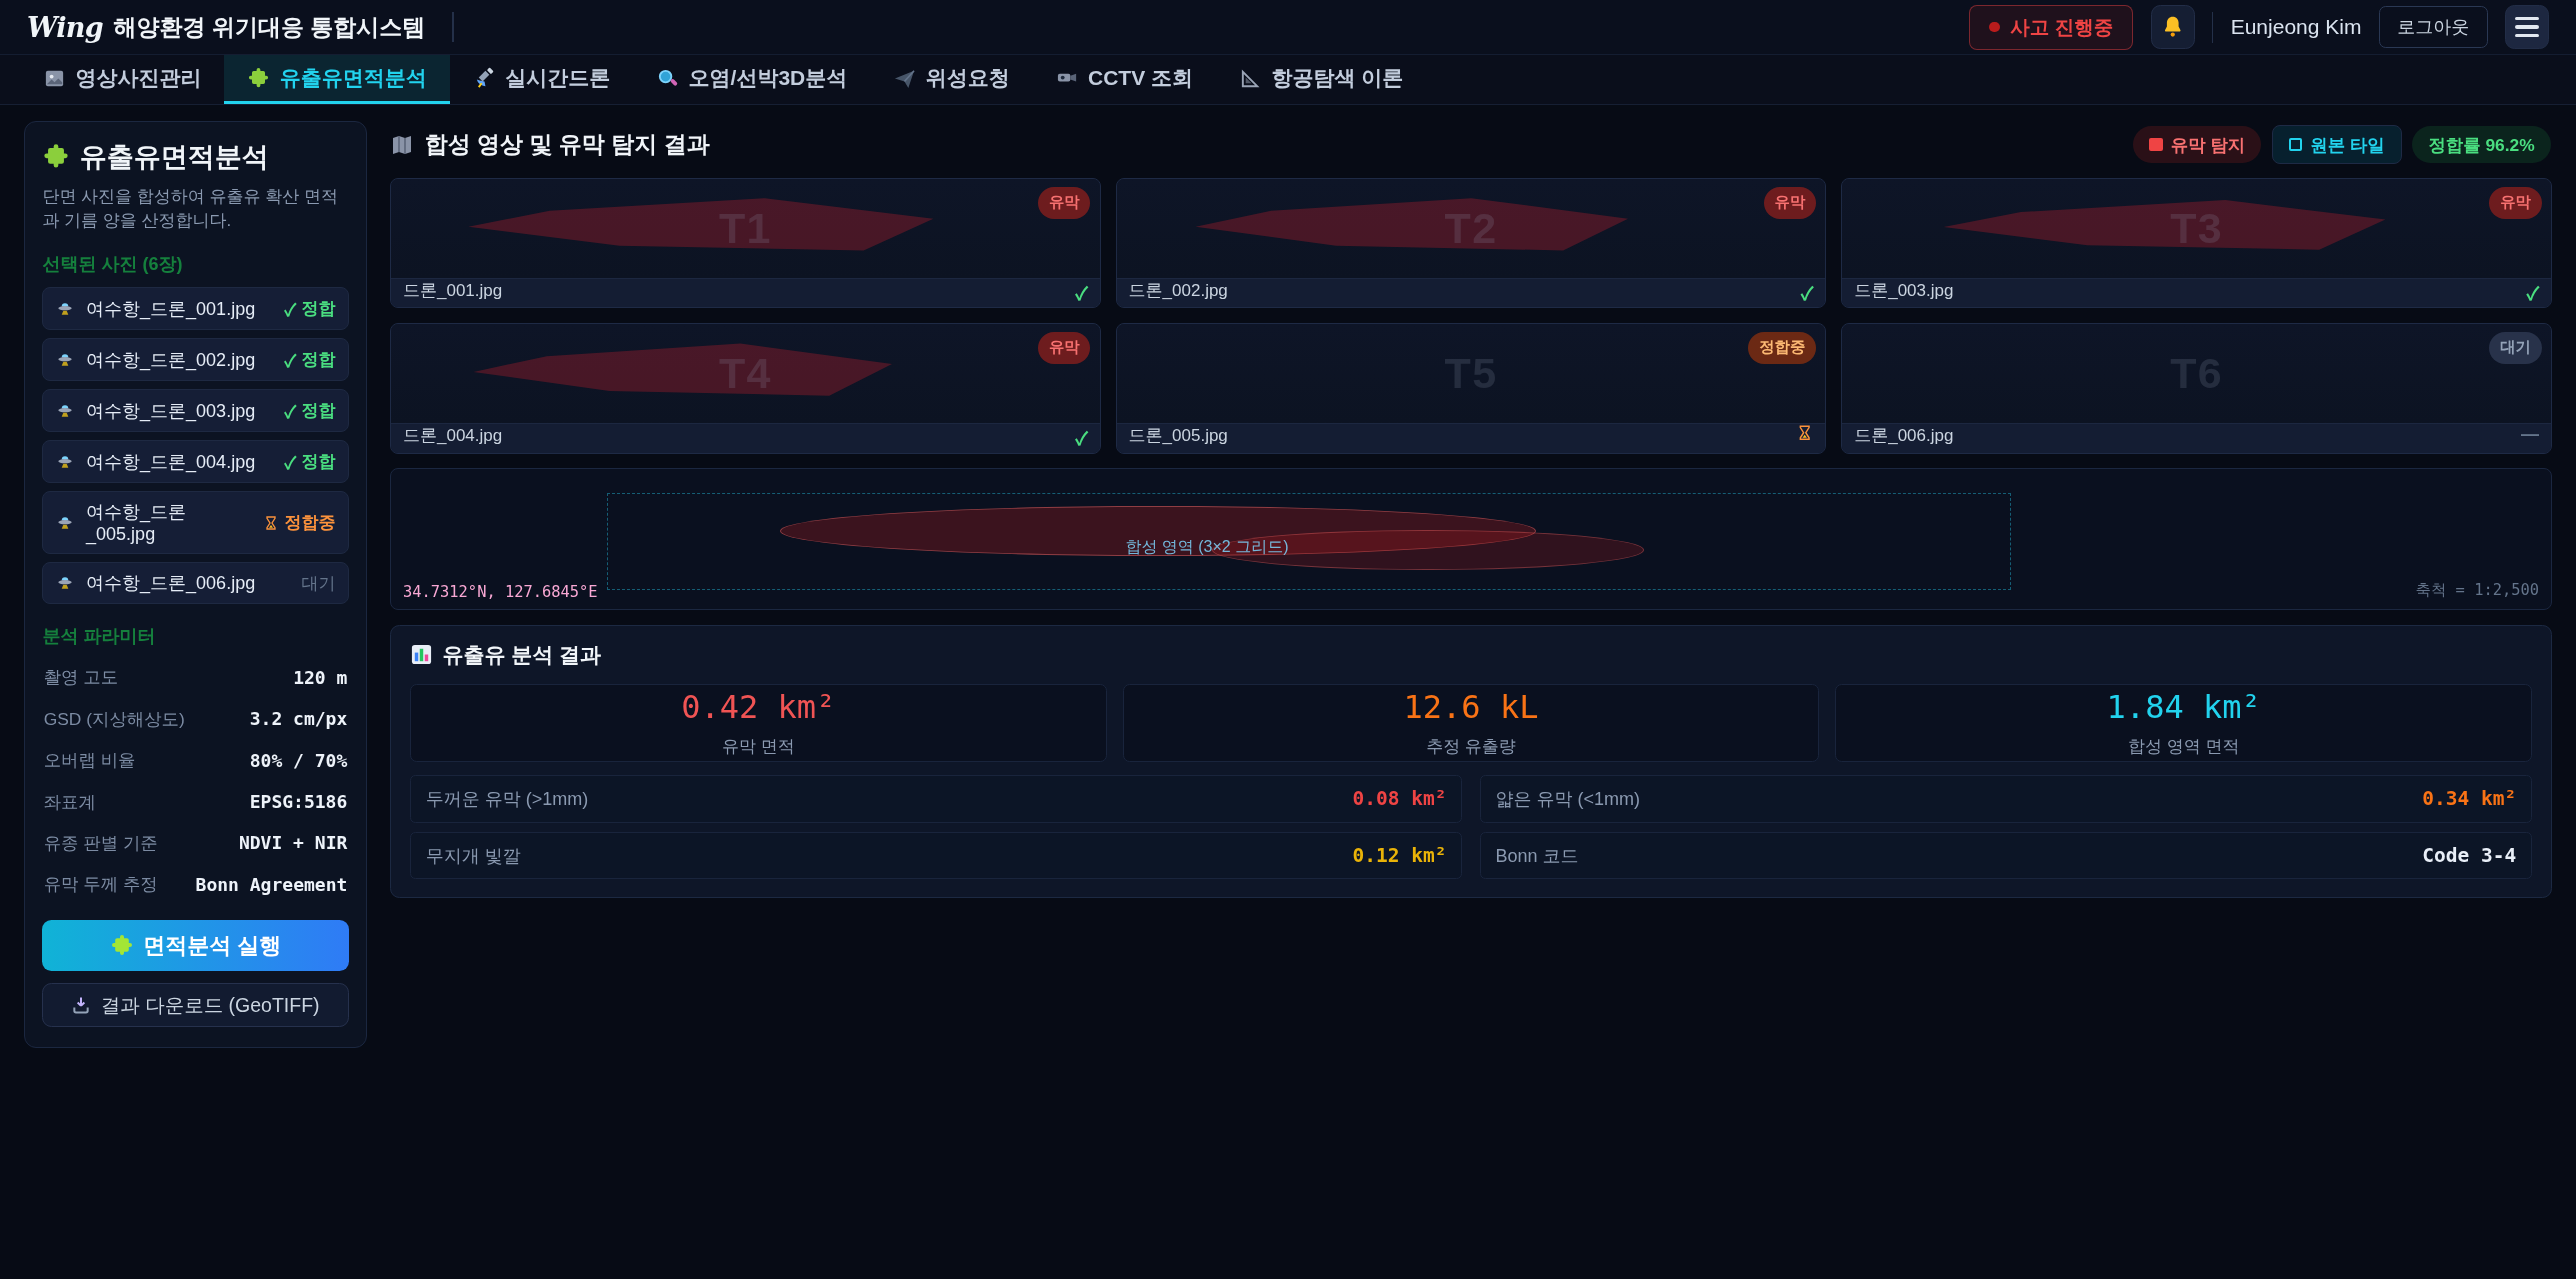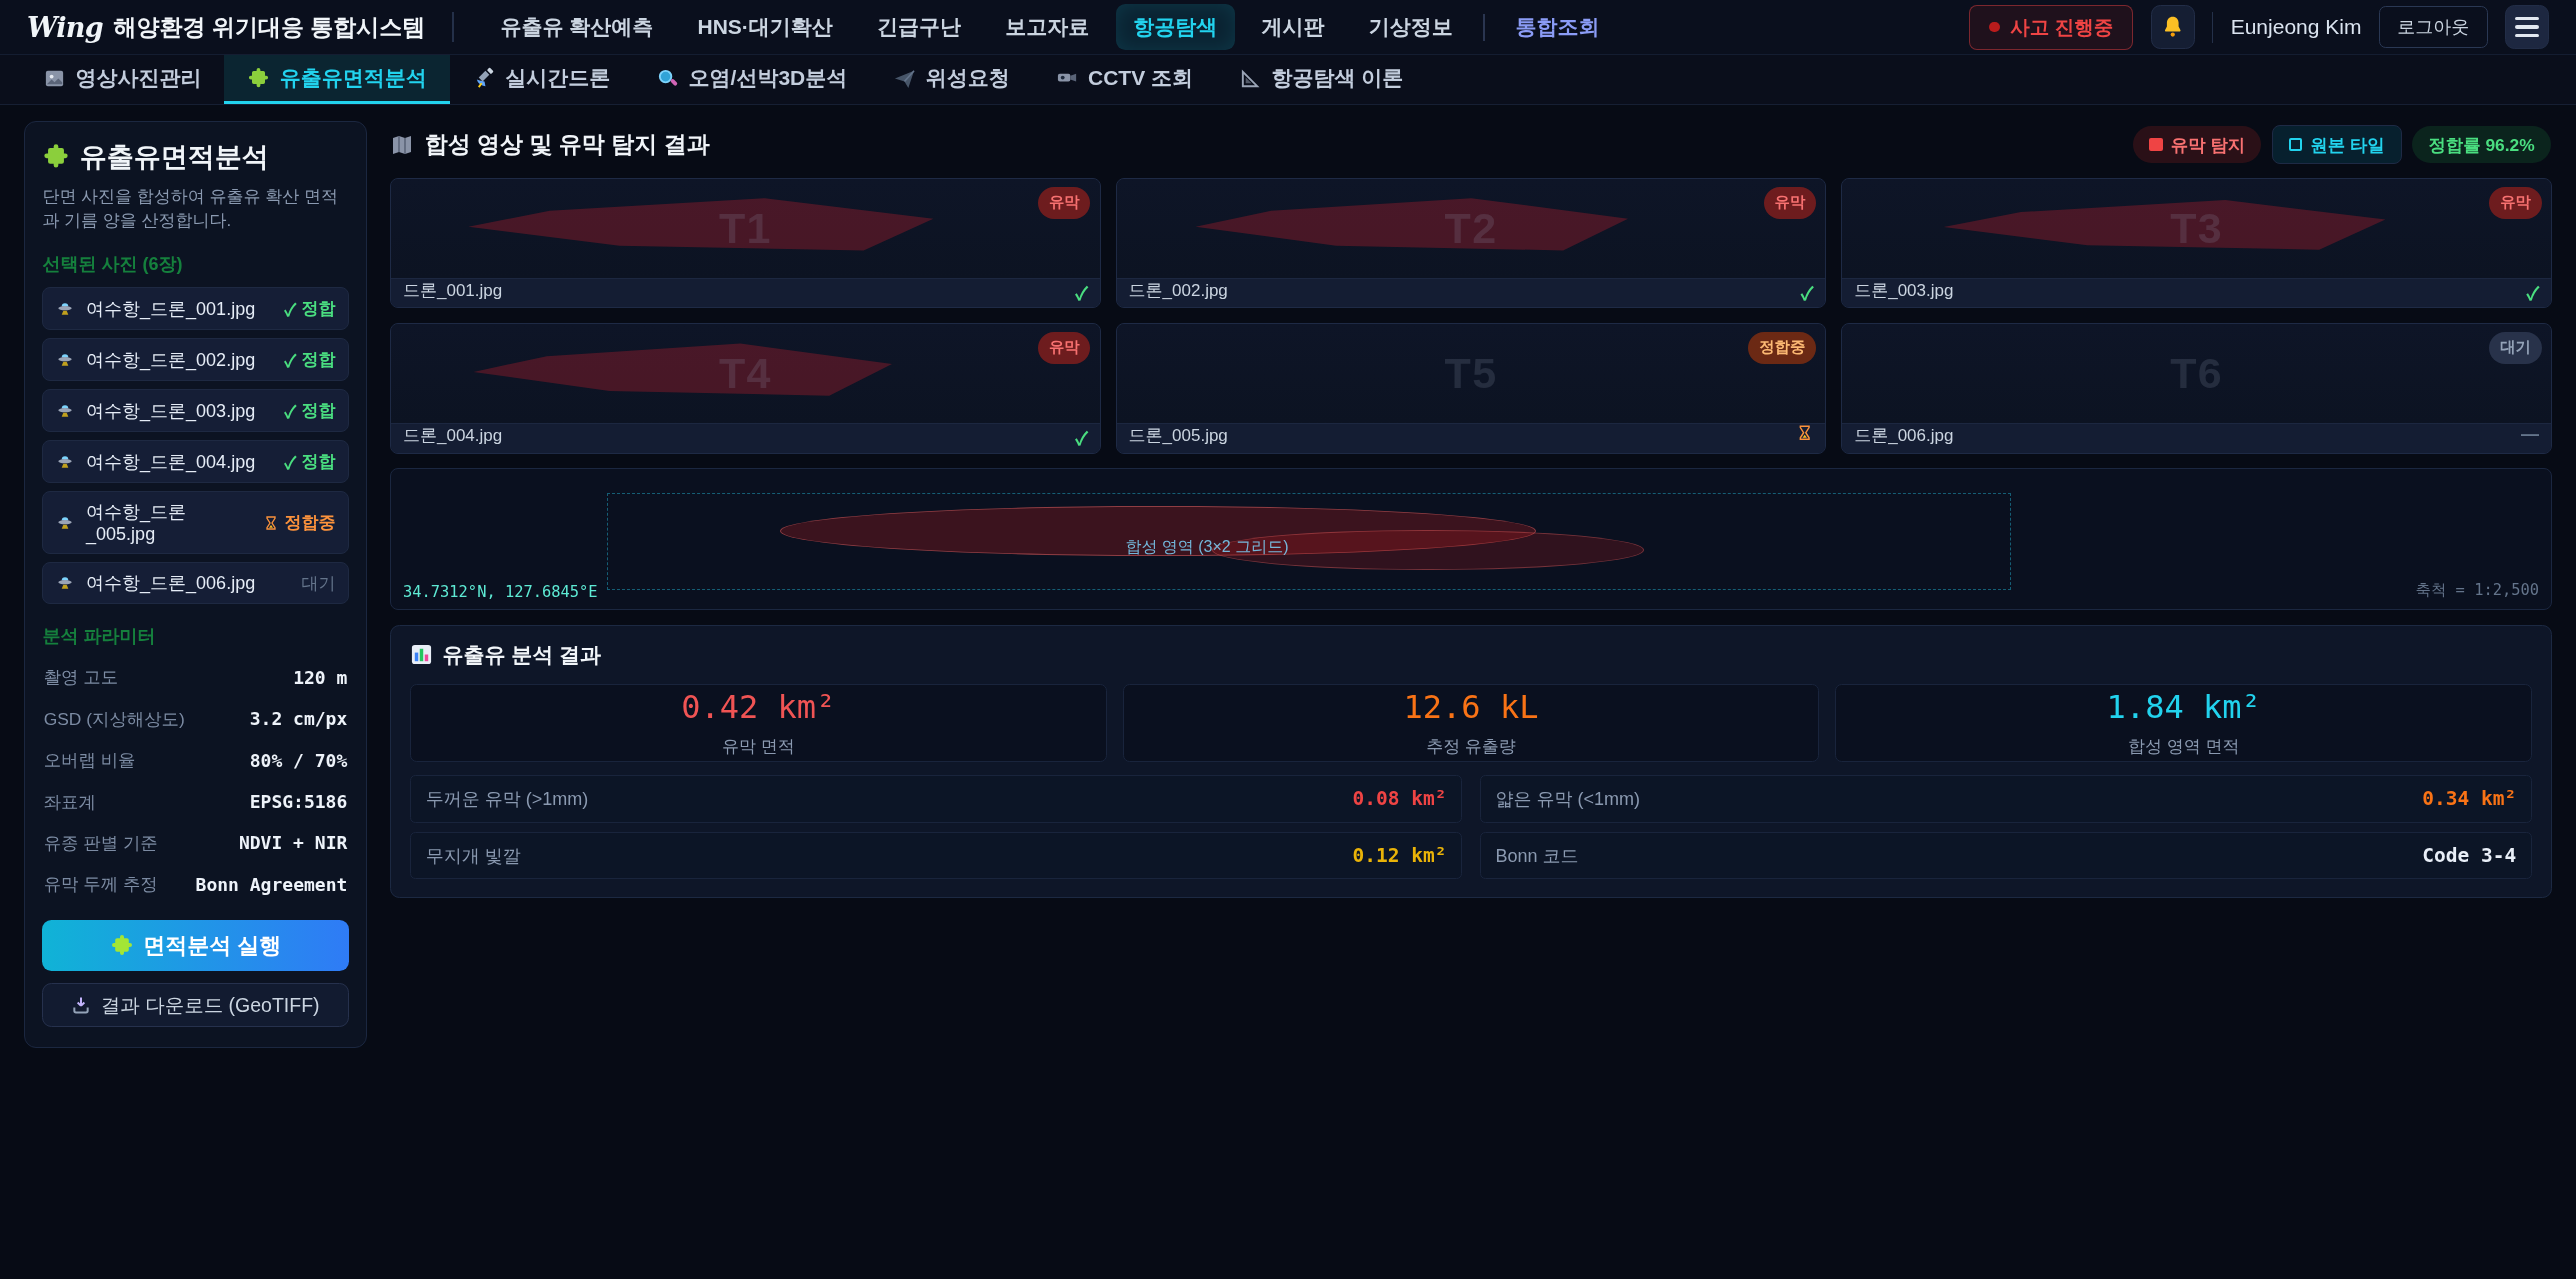--- a/index.html
+++ b/index.html
@@ -117,21 +117,21 @@
   .map-panel { position:relative; margin-top:14.8px; height:142px; background:#0a101f;
     border:1.3px solid #1b2740; border-radius:8px; overflow:hidden; }
   .map-rect { position:absolute; left:10%; top:17%; width:65%; height:69%;
     border:1.3px dashed #155e75; }
   .el1 { position:absolute; left:18%; top:26%; width:35%; height:36%;
     background:rgba(185,28,28,0.28); border:1.3px solid rgba(248,113,113,0.45); border-radius:50%; }
   .el2 { position:absolute; left:38%; top:43%; width:20%; height:29%;
     background:rgba(185,28,28,0.22); border:1.3px solid rgba(248,113,113,0.35); border-radius:50%; }
   .map-label { position:absolute; left:34%; top:48%; font-size:16px; color:rgba(125,211,252,0.85); }
   .map-coords { position:absolute; left:12px; bottom:8px; font-family:"DejaVu Sans Mono", monospace;
-    font-size:15.4px; color:#5eead4; }
+    font-size:15.4px; color:#f9a8d4; }
   .map-scale { position:absolute; right:12px; bottom:8px; font-family:"DejaVu Sans Mono", monospace;
     font-size:15.4px; color:#64748b; }
 
   .results { margin-top:14.8px; background:#0e1628; border:1.3px solid #1c2942; border-radius:9.4px;
     padding:14.8px 19px 17.4px 19px; }
   .res-title { display:flex; align-items:center; gap:9.4px; font-size:21px; font-weight:bold; color:#f1f5f9; }
   .stat-row { display:grid; grid-template-columns:repeat(3,1fr); gap:16px; margin-top:14.8px; }
   .stat-card { background:#0a101f; border:1.3px solid #19243c; border-radius:6.7px;
     height:78px; display:flex; flex-direction:column; align-items:center; justify-content:center; gap:9.4px; }
   .stat-value { font-family:"DejaVu Sans Mono", monospace; font-size:32px; font-weight:normal; }
@@ -146,31 +146,20 @@
 </style>
 </head>
 <body>
 
 <header class="navbar">
   <div class="brand">
     <span class="logo">Wing</span>
     <span class="brand-title">해양환경 위기대응 통합시스템</span>
   </div>
   <div class="brand-divider"></div>
-  <nav class="menu">
-    <div class="menu-item">유출유 확산예측</div>
-    <div class="menu-item">HNS·대기확산</div>
-    <div class="menu-item">긴급구난</div>
-    <div class="menu-item">보고자료</div>
-    <div class="menu-item active">항공탐색</div>
-    <div class="menu-item">게시판</div>
-    <div class="menu-item">기상정보</div>
-    <div class="menu-sep"></div>
-    <div class="menu-item highlight">통합조회</div>
-  </nav>
   <div class="nav-right">
     <div class="incident-badge">
       <span class="incident-dot"></span>
       <span>사고 진행중</span>
     </div>
     <div class="icon-btn">
       <span>
         <svg width="25.5" height="25.5" viewBox="0 0 24 24">
           <path d="M12 2.5c-3.3 0-5.5 2.5-5.5 5.8v3.4L4.8 15c-.4.7.1 1.5.9 1.5h12.6c.8 0 1.3-.8.9-1.5l-1.7-3.3V8.3c0-3.3-2.2-5.8-5.5-5.8z" fill="#fbbf24"></path>
           <circle cx="12" cy="19.4" r="2" fill="#f59e0b"></circle>

